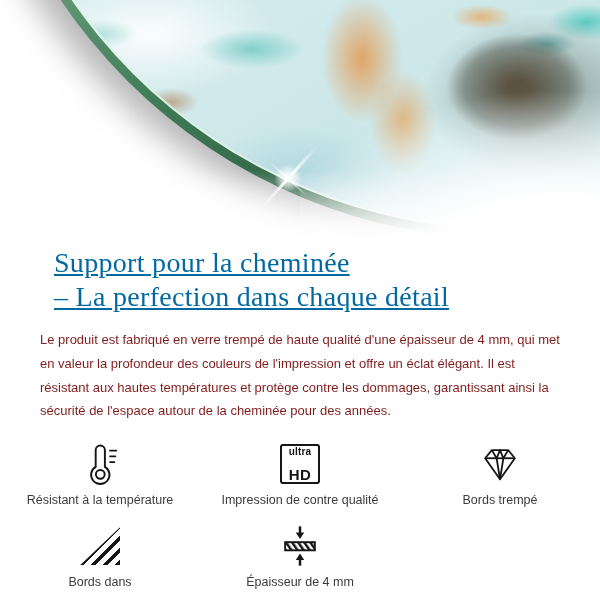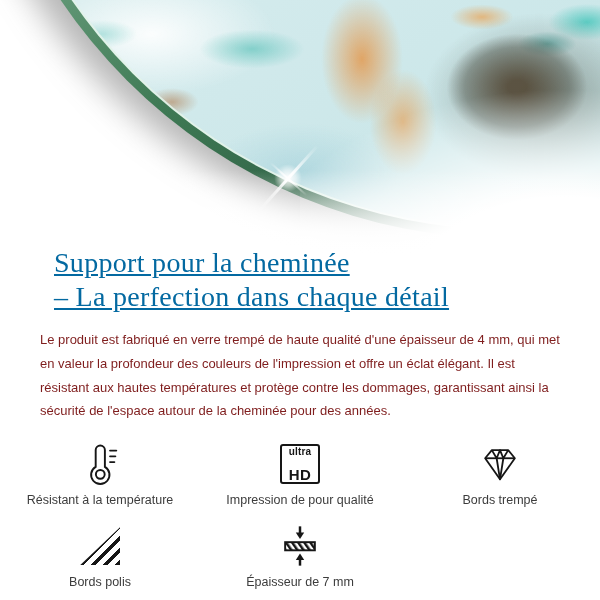--- a/index.html
+++ b/index.html
@@ -129,21 +129,21 @@
       <div class="feature-label">Résistant à la température</div>
     </div>
 
     <div class="feature">
       <div class="icon-box">
         <div class="uhd">
           <span class="t">ultra</span>
           <span class="b">HD</span>
         </div>
       </div>
-      <div class="feature-label">Impression de pour qualité</div>
+      <div class="feature-label">Impression de contre qualité</div>
     </div>
 
 
     <div class="feature">
       <div class="icon-box">
         <svg viewBox="0 0 48 48" width="46" height="46">
           <g fill="none" stroke="#161616" stroke-width="1.9" stroke-linejoin="round">
             <path d="M15.5 9.5 H32.5 L39.5 18 L24 40 L8.5 18 Z"></path>
             <path d="M8.5 18 H39.5"></path>
             <path d="M15.5 9.5 L20.5 18 L24 9.5 L27.5 18 L32.5 9.5"></path>
@@ -151,35 +151,35 @@
           </g>
         </svg>
       </div>
       <div class="feature-label">Bords trempé</div>
     </div>
 
     <div class="feature">
       <div class="icon-box">
         <div class="stripes"></div>
       </div>
-      <div class="feature-label">Bords polis</div>
+      <div class="feature-label">Bords dans</div>
     </div>
 
     <div class="feature">
       <div class="icon-box">
         <svg viewBox="0 0 48 48" width="46" height="46">
           <defs>
             <pattern id="hatch4" width="5.2" height="5.2" patternUnits="userSpaceOnUse" patternTransform="rotate(-35)">
               <rect width="2.6" height="5.2" fill="#161616"></rect>
             </pattern>
           </defs>
           <rect x="8.5" y="20" width="31" height="8.5" fill="url(#hatch4)" stroke="#161616" stroke-width="2"></rect>
           <line x1="24" y1="3.5" x2="24" y2="10.5" stroke="#161616" stroke-width="2.6"></line>
           <path d="M19.6 9.8 h8.8 L24 16.6 Z" fill="#161616"></path>
           <line x1="24" y1="44.5" x2="24" y2="38" stroke="#161616" stroke-width="2.6"></line>
           <path d="M19.6 38.7 h8.8 L24 31.9 Z" fill="#161616"></path>
         </svg>
       </div>
-      <div class="feature-label">Épaisseur de 7 mm</div>
+      <div class="feature-label">Épaisseur de 4 mm</div>
     </div>
 
   </div>
 </div>
 
 </body></html>

